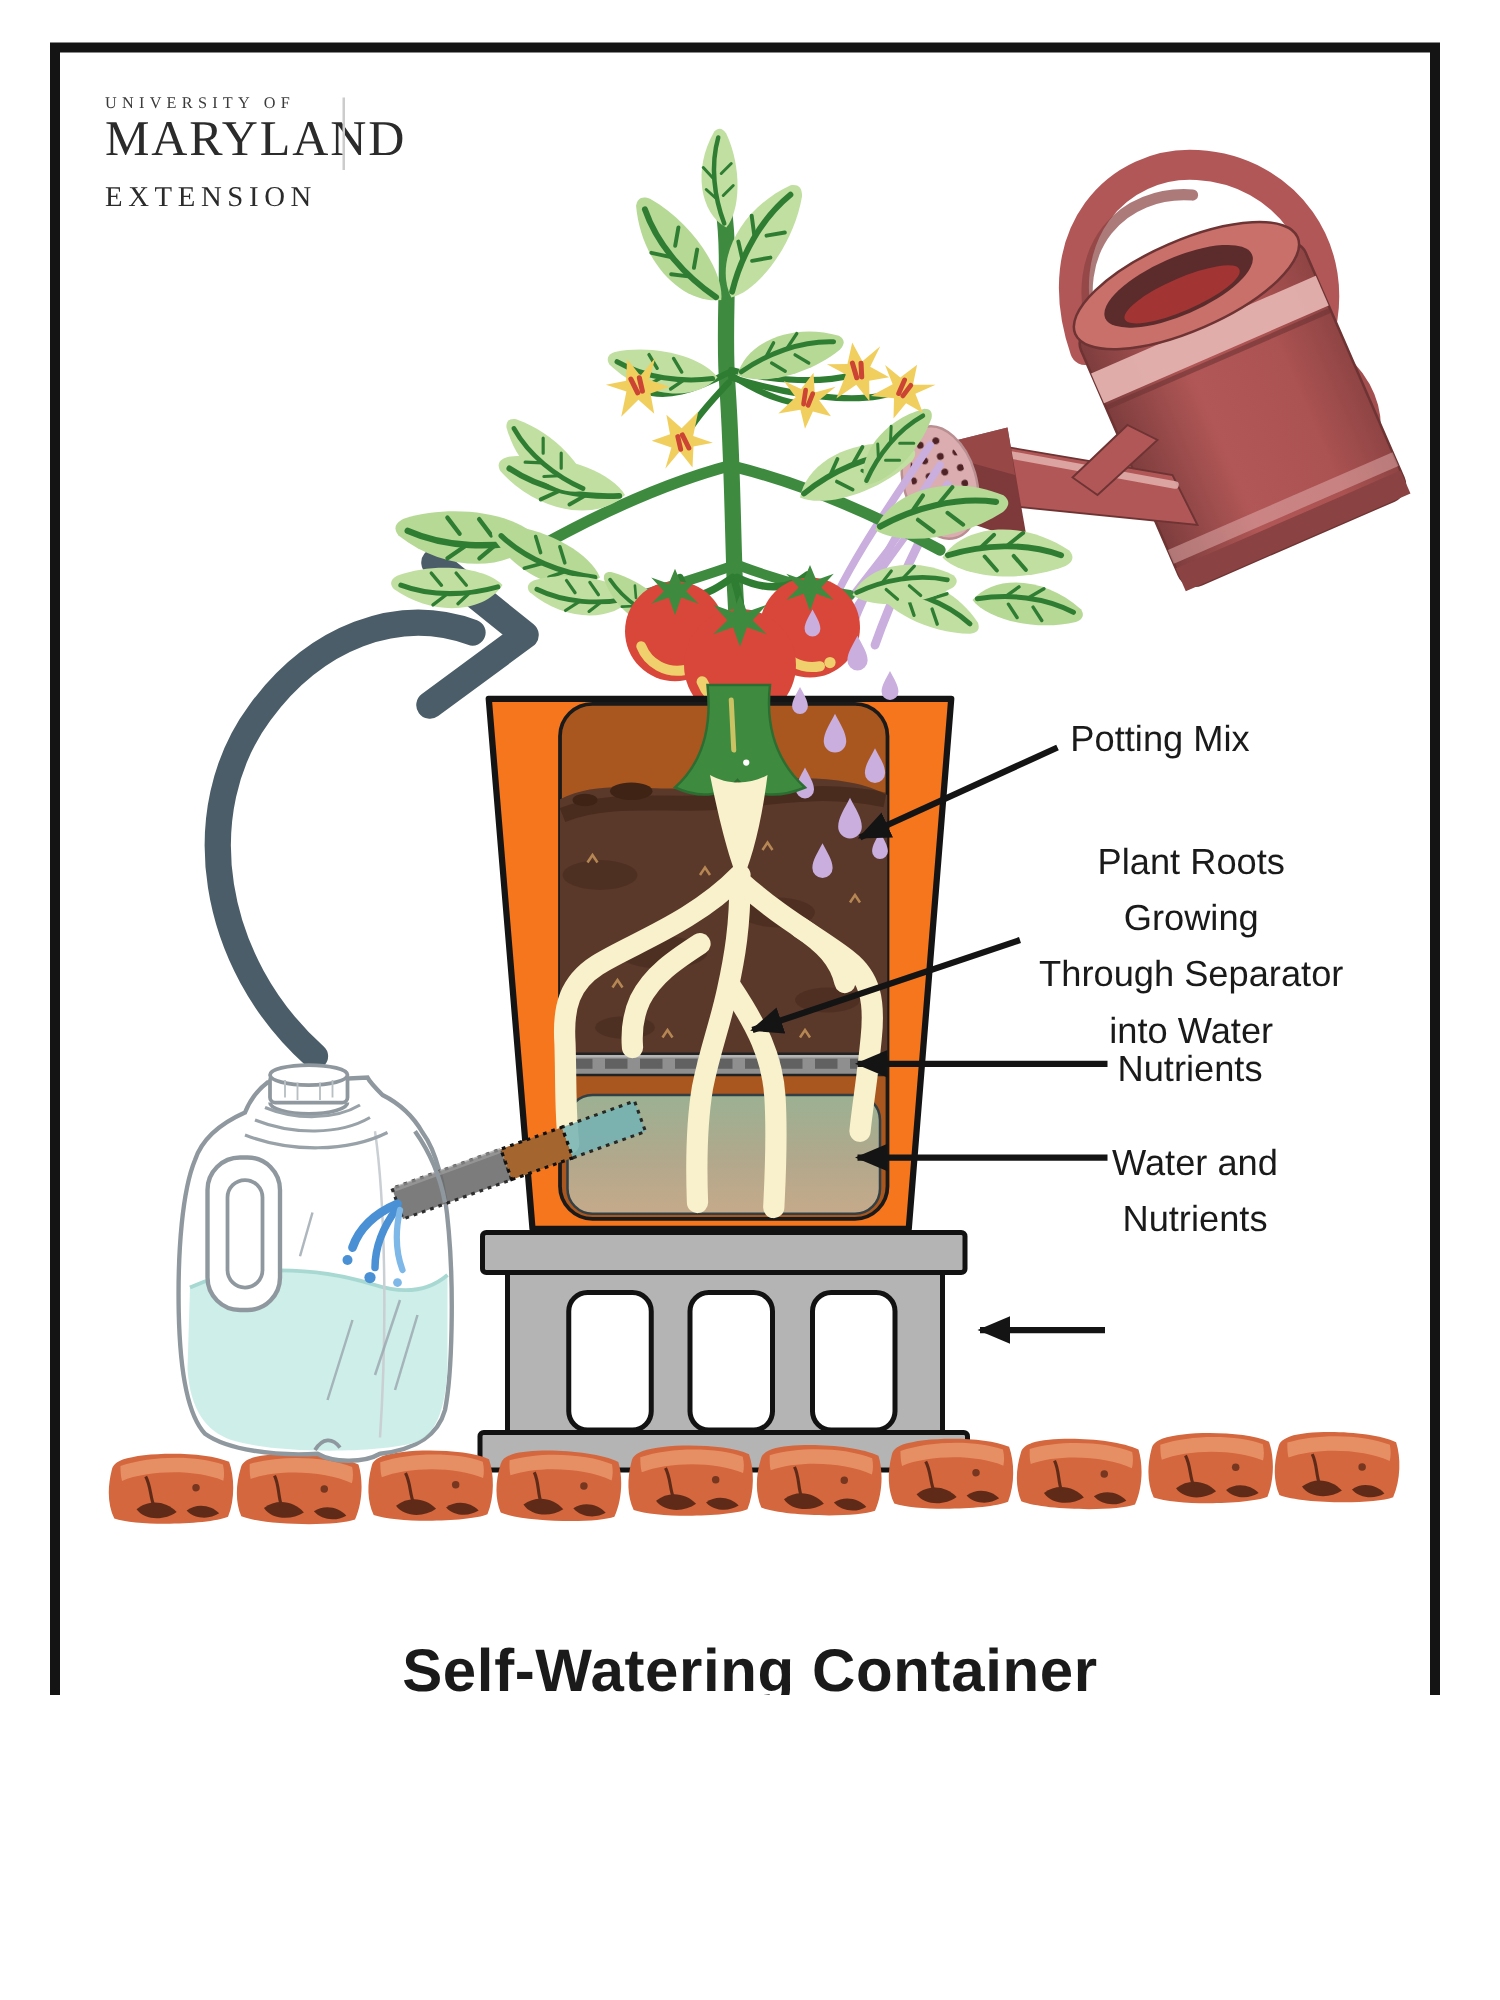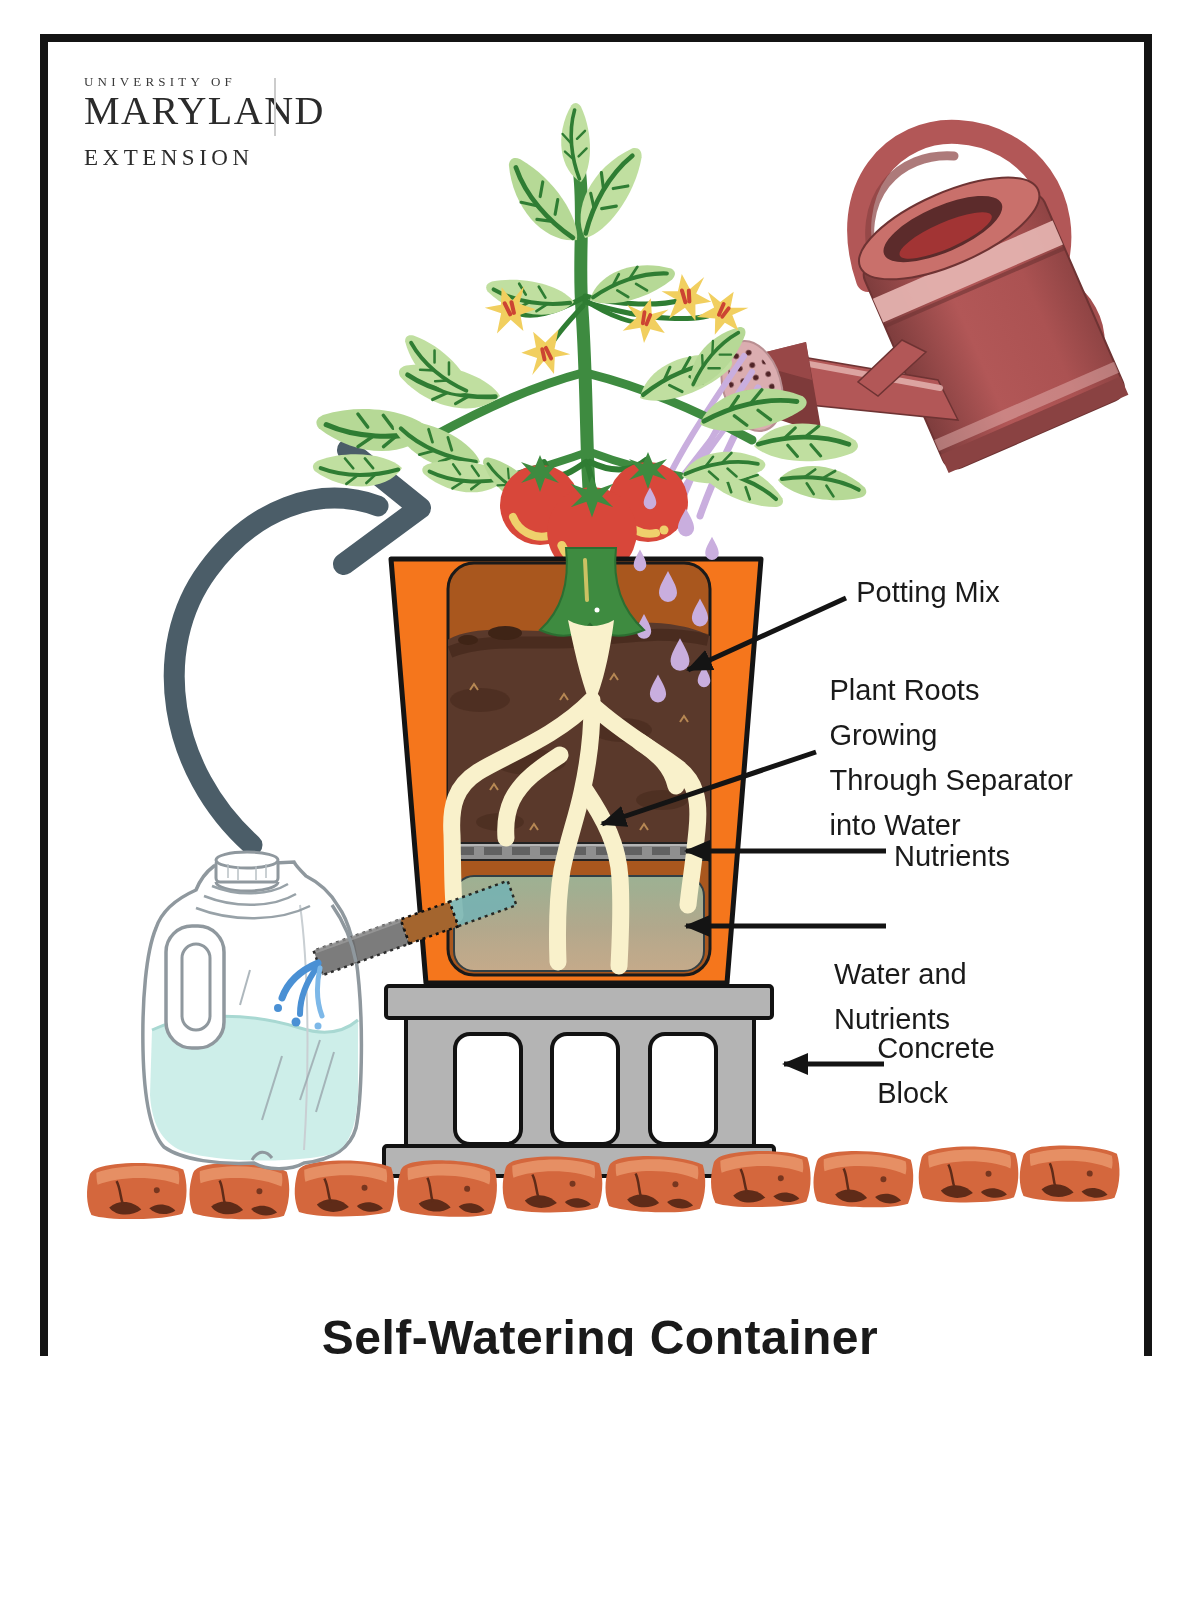--- a/index.html
+++ b/index.html
@@ -17,26 +17,26 @@
   .umd-line3{font-size:23px;letter-spacing:4.5px;line-height:1.1;margin-top:14px;}
   .logo-divider{width:2px;height:58px;background:var(--divider,#cccccc);margin:4px 14px 0 8px;}
   .hgic{display:flex;align-items:flex-start;}
   .trowel-svg{width:52px;height:62px;margin-right:8px;}
   .hgic-text{padding-top:2px;}
   .hgic-line1{font-size:26px;font-weight:bold;letter-spacing:0px;color:var(--logo_slate,#4d5e6a);white-space:nowrap;}
   .hgic-line1 .amp{color:var(--logo_green,#8dc063);padding:0 2px;}
   .hgic-line2{font-size:13.5px;letter-spacing:2.8px;color:var(--logo_gray,#93a1ab);margin-top:4px;white-space:nowrap;}
 
   
-  .label{position:absolute;transform:translateX(-50%);color:var(--text,#1a1a1a);
+  .label{position:absolute;transform:translateX(-50%);text-align:center;color:var(--text,#1a1a1a);
          font-size:29px;line-height:1.55;white-space:pre-line;z-index:2;}
   .label-potting{left:928px;top:570px;}
   .label-roots{left:953px;top:668px;}
   .label-separator{left:952px;top:834px;}
-  .label-water{left:956px;top:909px;margin-top:43px;}
+  .label-water{left:956px;top:909px;}
   .label-concrete{left:936px;top:1026px;}
   .title{position:absolute;left:0;right:0;top:1300px;text-align:center;color:var(--text,#1a1a1a);
          font-size:48px;font-weight:bold;line-height:1.6;white-space:pre-line;letter-spacing:.5px;z-index:2;}
 </style>
 </head>
 <body>
 
 <div class="page">
 
   <svg class="scene" viewBox="0 0 1200 1600" xmlns="http://www.w3.org/2000/svg">
@@ -346,20 +346,18 @@
     </div>
     <div class="logo-divider"></div>
   </header>
 
   <div class="label label-potting">Potting Mix</div>
   <div class="label label-roots">Plant Roots Growing
 Through Separator
 into Water</div>
   <div class="label label-separator">Nutrients</div>
   <div class="label label-water">Water and Nutrients</div>
-  <div class="label label-concrete">Concrete
-Block</div>
 
   <div class="title">Self-Watering Container
 Cutaway View</div>
 
   <div class="frame"></div>
 </div>
 
 </body></html>

